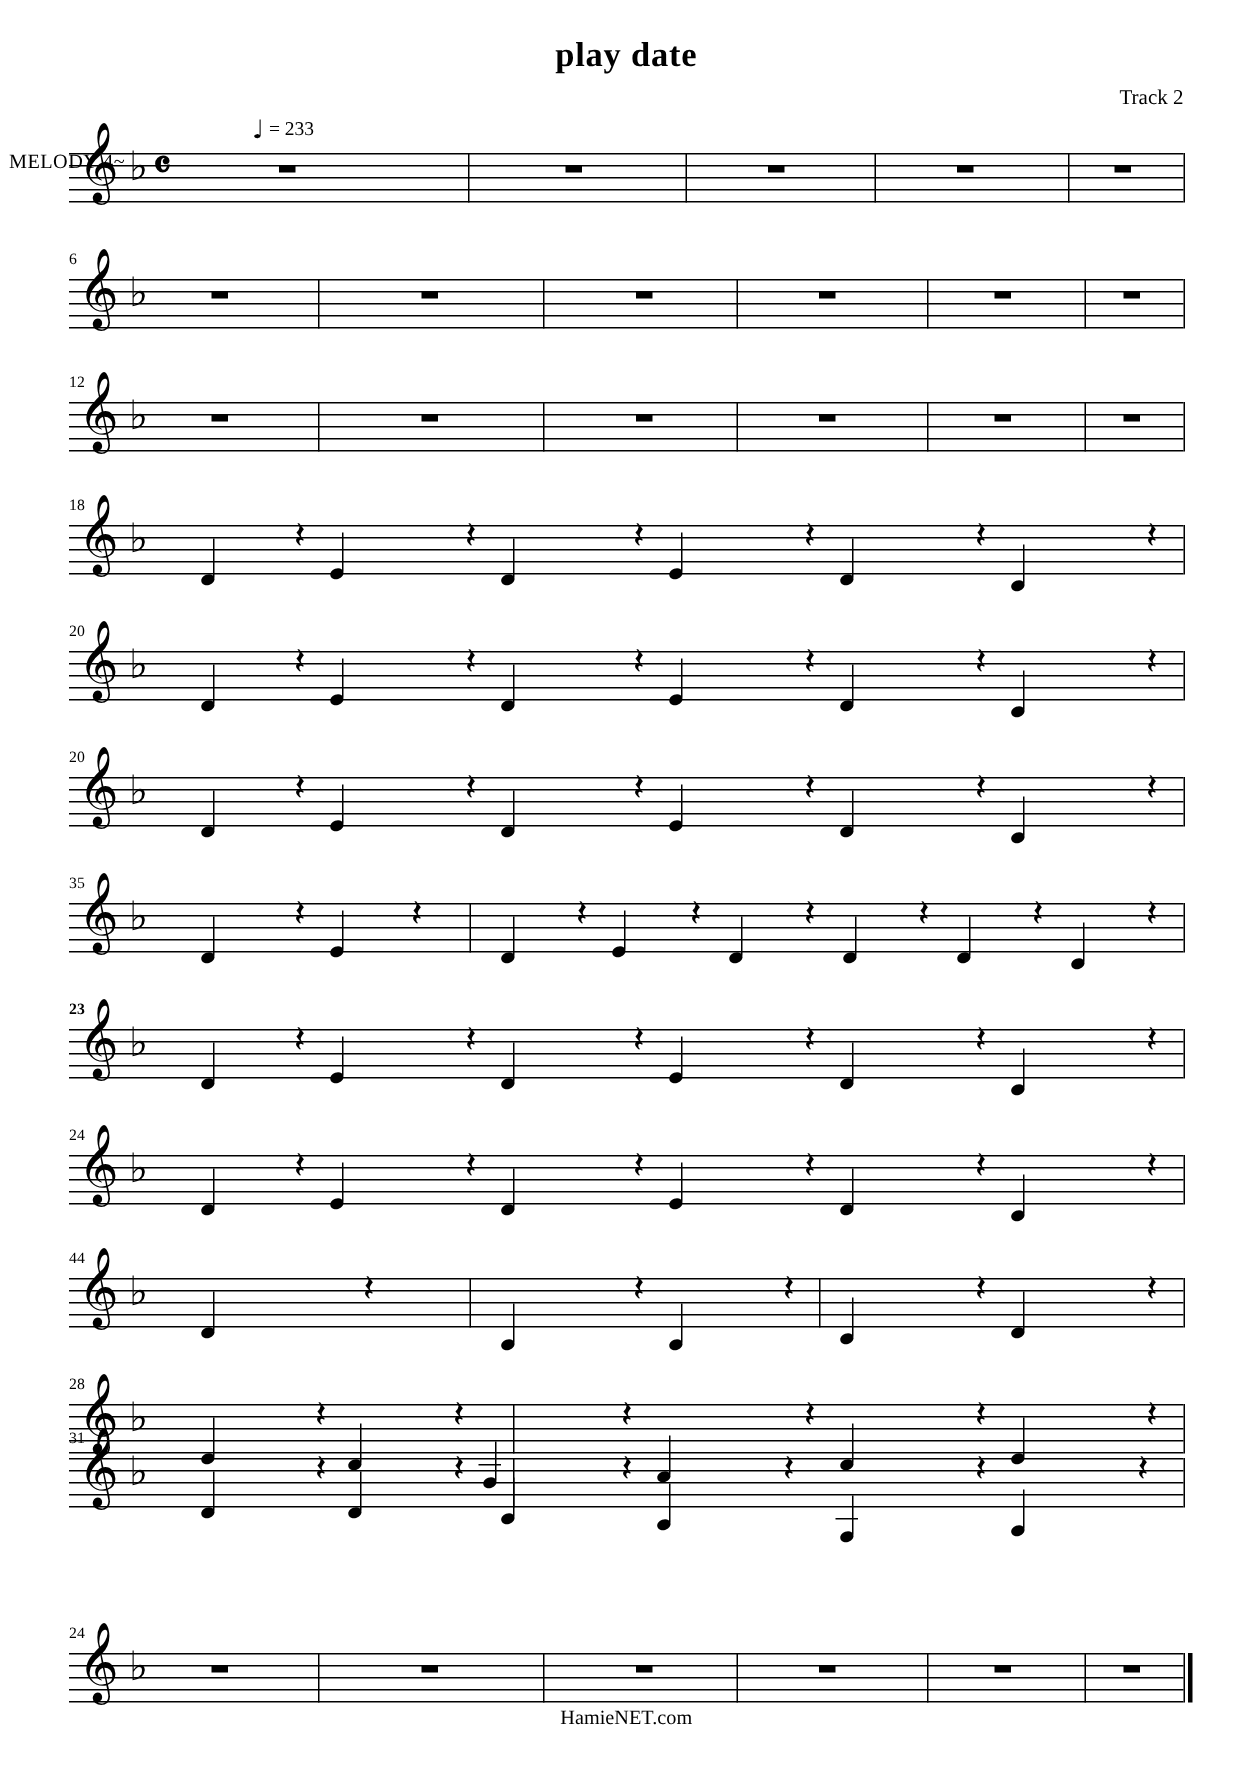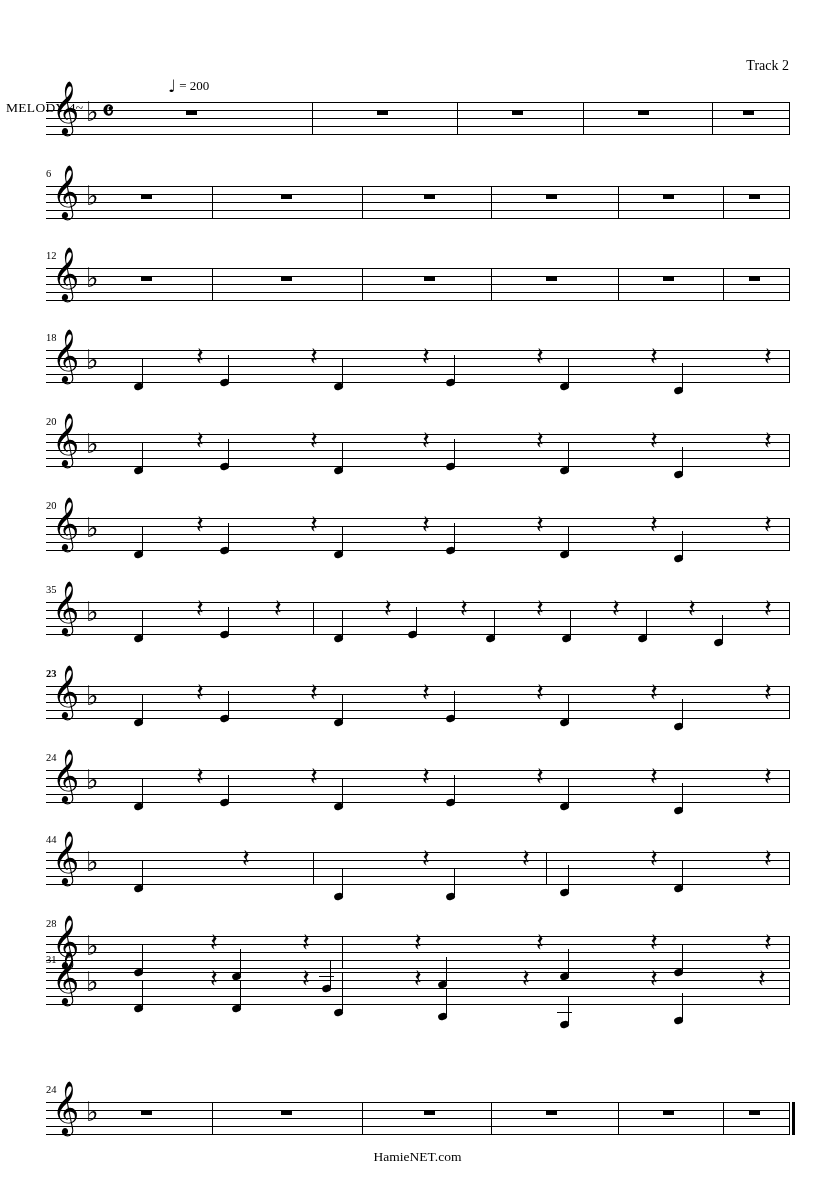--- a/index.html
+++ b/index.html
@@ -55,21 +55,21 @@
     white-space: nowrap;
   }
   .tempo .tempo-note {
     font-size: 17px;
     line-height: 1;
     vertical-align: -2px;
     font-family: "DejaVu Sans", sans-serif;
   }
   .footer {
     position: absolute;
-    bottom: 16px;
+    bottom: 28px;
     left: 0;
     width: 835px;
     text-align: center;
     font-size: 13.5px;
     font-family: "Liberation Serif", serif;
   }
 
   
   .system {
     position: absolute;
@@ -184,26 +184,27 @@
     width: 15px;
     height: 1px;
     background: #000;
   }
 </style>
 </head>
 <body>
 
 <div class="page">
 
+  <div class="title">play date</div>
   <div class="track-label">Track 2</div>
   <div class="instrument-label">MELODY 4~</div>
 
   <div class="tempo">
     <span class="tempo-note">♩</span>
-    <span>= 200</span>
+    <span>= 233</span>
   </div>
 
   <div id="systems-container">
       <div class="system" style="top: 88px;">
         <div class="staff">
           <div class="line l0"></div>
           <div class="line l1"></div>
           <div class="line l2"></div>
           <div class="line l3"></div>
           <div class="line l4"></div>

